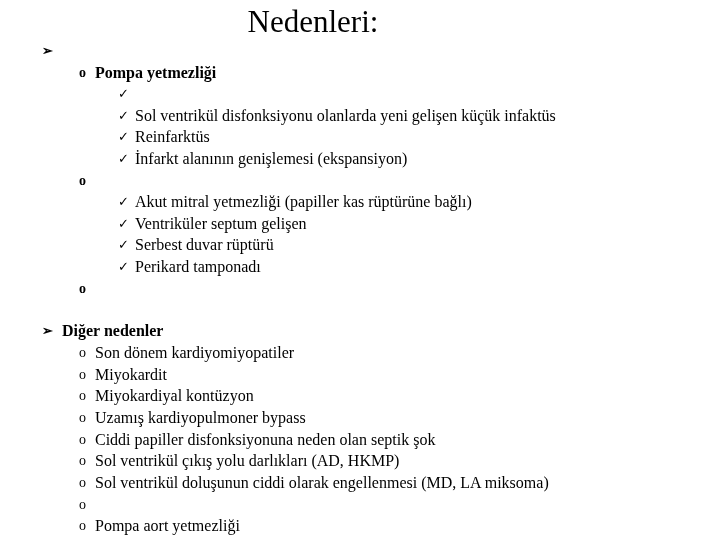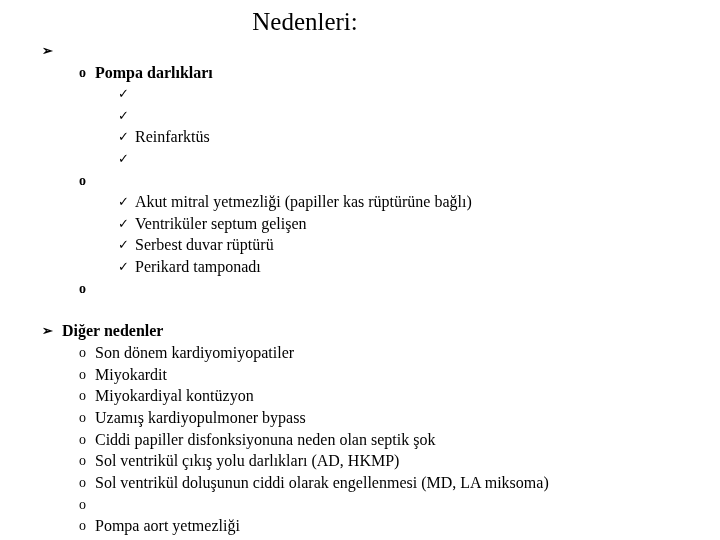--- a/index.html
+++ b/index.html
@@ -1,50 +1,52 @@
 <!DOCTYPE html>
 <html><head>
 <meta charset="utf-8">
 <style>
   html,body{margin:0;padding:0;background:#fff;}
   body{width:720px;height:540px;overflow:hidden;position:relative;font-family:"Liberation Serif","DejaVu Serif",serif;color:#000;}
-  .title{position:absolute;left:0;width:610px;top:6px;text-align:center;font-size:25px;line-height:32px;padding-left:0;}
+  .title{position:absolute;left:0;width:610px;top:6px;text-align:center;font-size:31px;line-height:32px;padding-left:8px;}
   .line{position:absolute;font-size:16px;line-height:20px;white-space:nowrap;}
   .b{font-weight:bold;}
   .mk{position:absolute;font-size:14px;line-height:20px;}
   .l1 .mk{left:-20px;font-size:13px;}
   .l2 .mk{left:-16px;}
   .l3 .mk{left:-17px;font-size:13px;}
 </style>
 </head>
 <body>
 
 <div class="title">Nedenleri:</div>
 
 <div class="line l1 b" style="left:62px;top:41px;">
   <span class="mk">➢</span>
 </div>
 
 <div class="line l2 b" style="left:95px;top:63px;">
   <span class="mk">o</span>
-  <span>Pompa darlıkları</span>
+  <span>Pompa yetmezliği</span>
 </div>
 
 <div class="line l3" style="left:135px;top:84px;">
   <span class="mk">✓</span>
 </div>
 <div class="line l3" style="left:135px;top:106px;">
   <span class="mk">✓</span>
+  <span>Sol ventrikül disfonksiyonu olanlarda yeni gelişen küçük infaktüs</span>
 </div>
 <div class="line l3" style="left:135px;top:127px;">
   <span class="mk">✓</span>
   <span>Reinfarktüs</span>
 </div>
 <div class="line l3" style="left:135px;top:149px;">
   <span class="mk">✓</span>
+  <span>İnfarkt alanının genişlemesi (ekspansiyon)</span>
 </div>
 
 <div class="line l2 b" style="left:93px;top:171px;">
   <span class="mk" style="left:-14px;">o</span>
 </div>
 
 <div class="line l3" style="left:135px;top:192px;">
   <span class="mk">✓</span>
   <span>Akut mitral yetmezliği (papiller kas rüptürüne bağlı)</span>
 </div>

